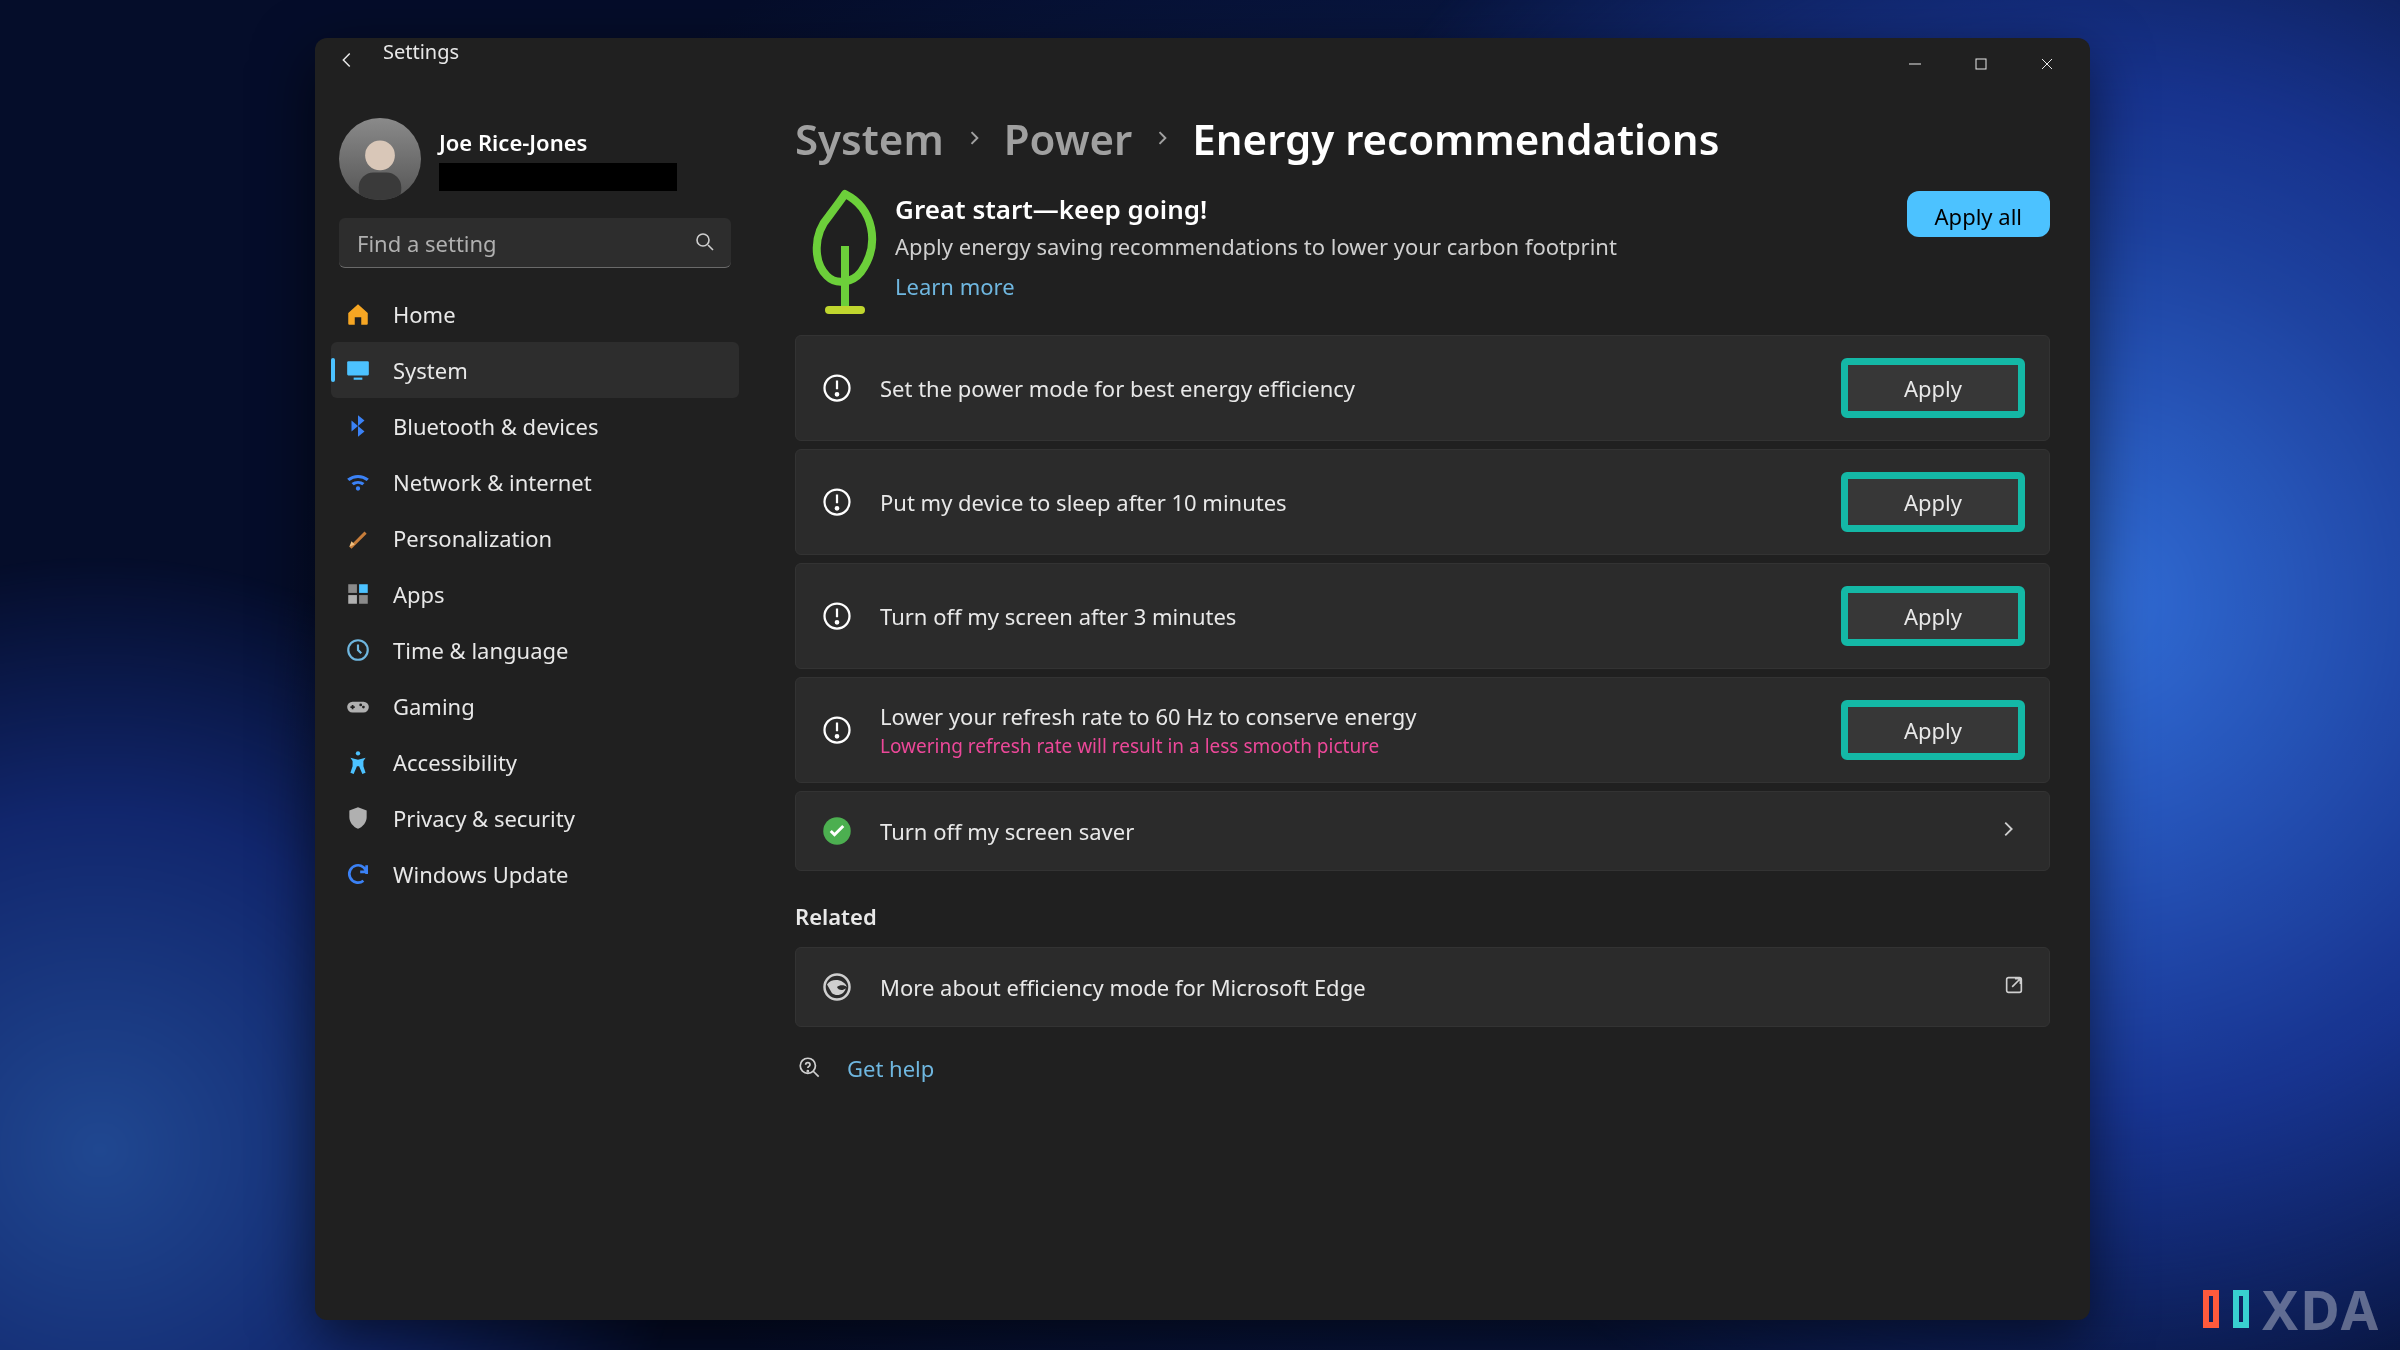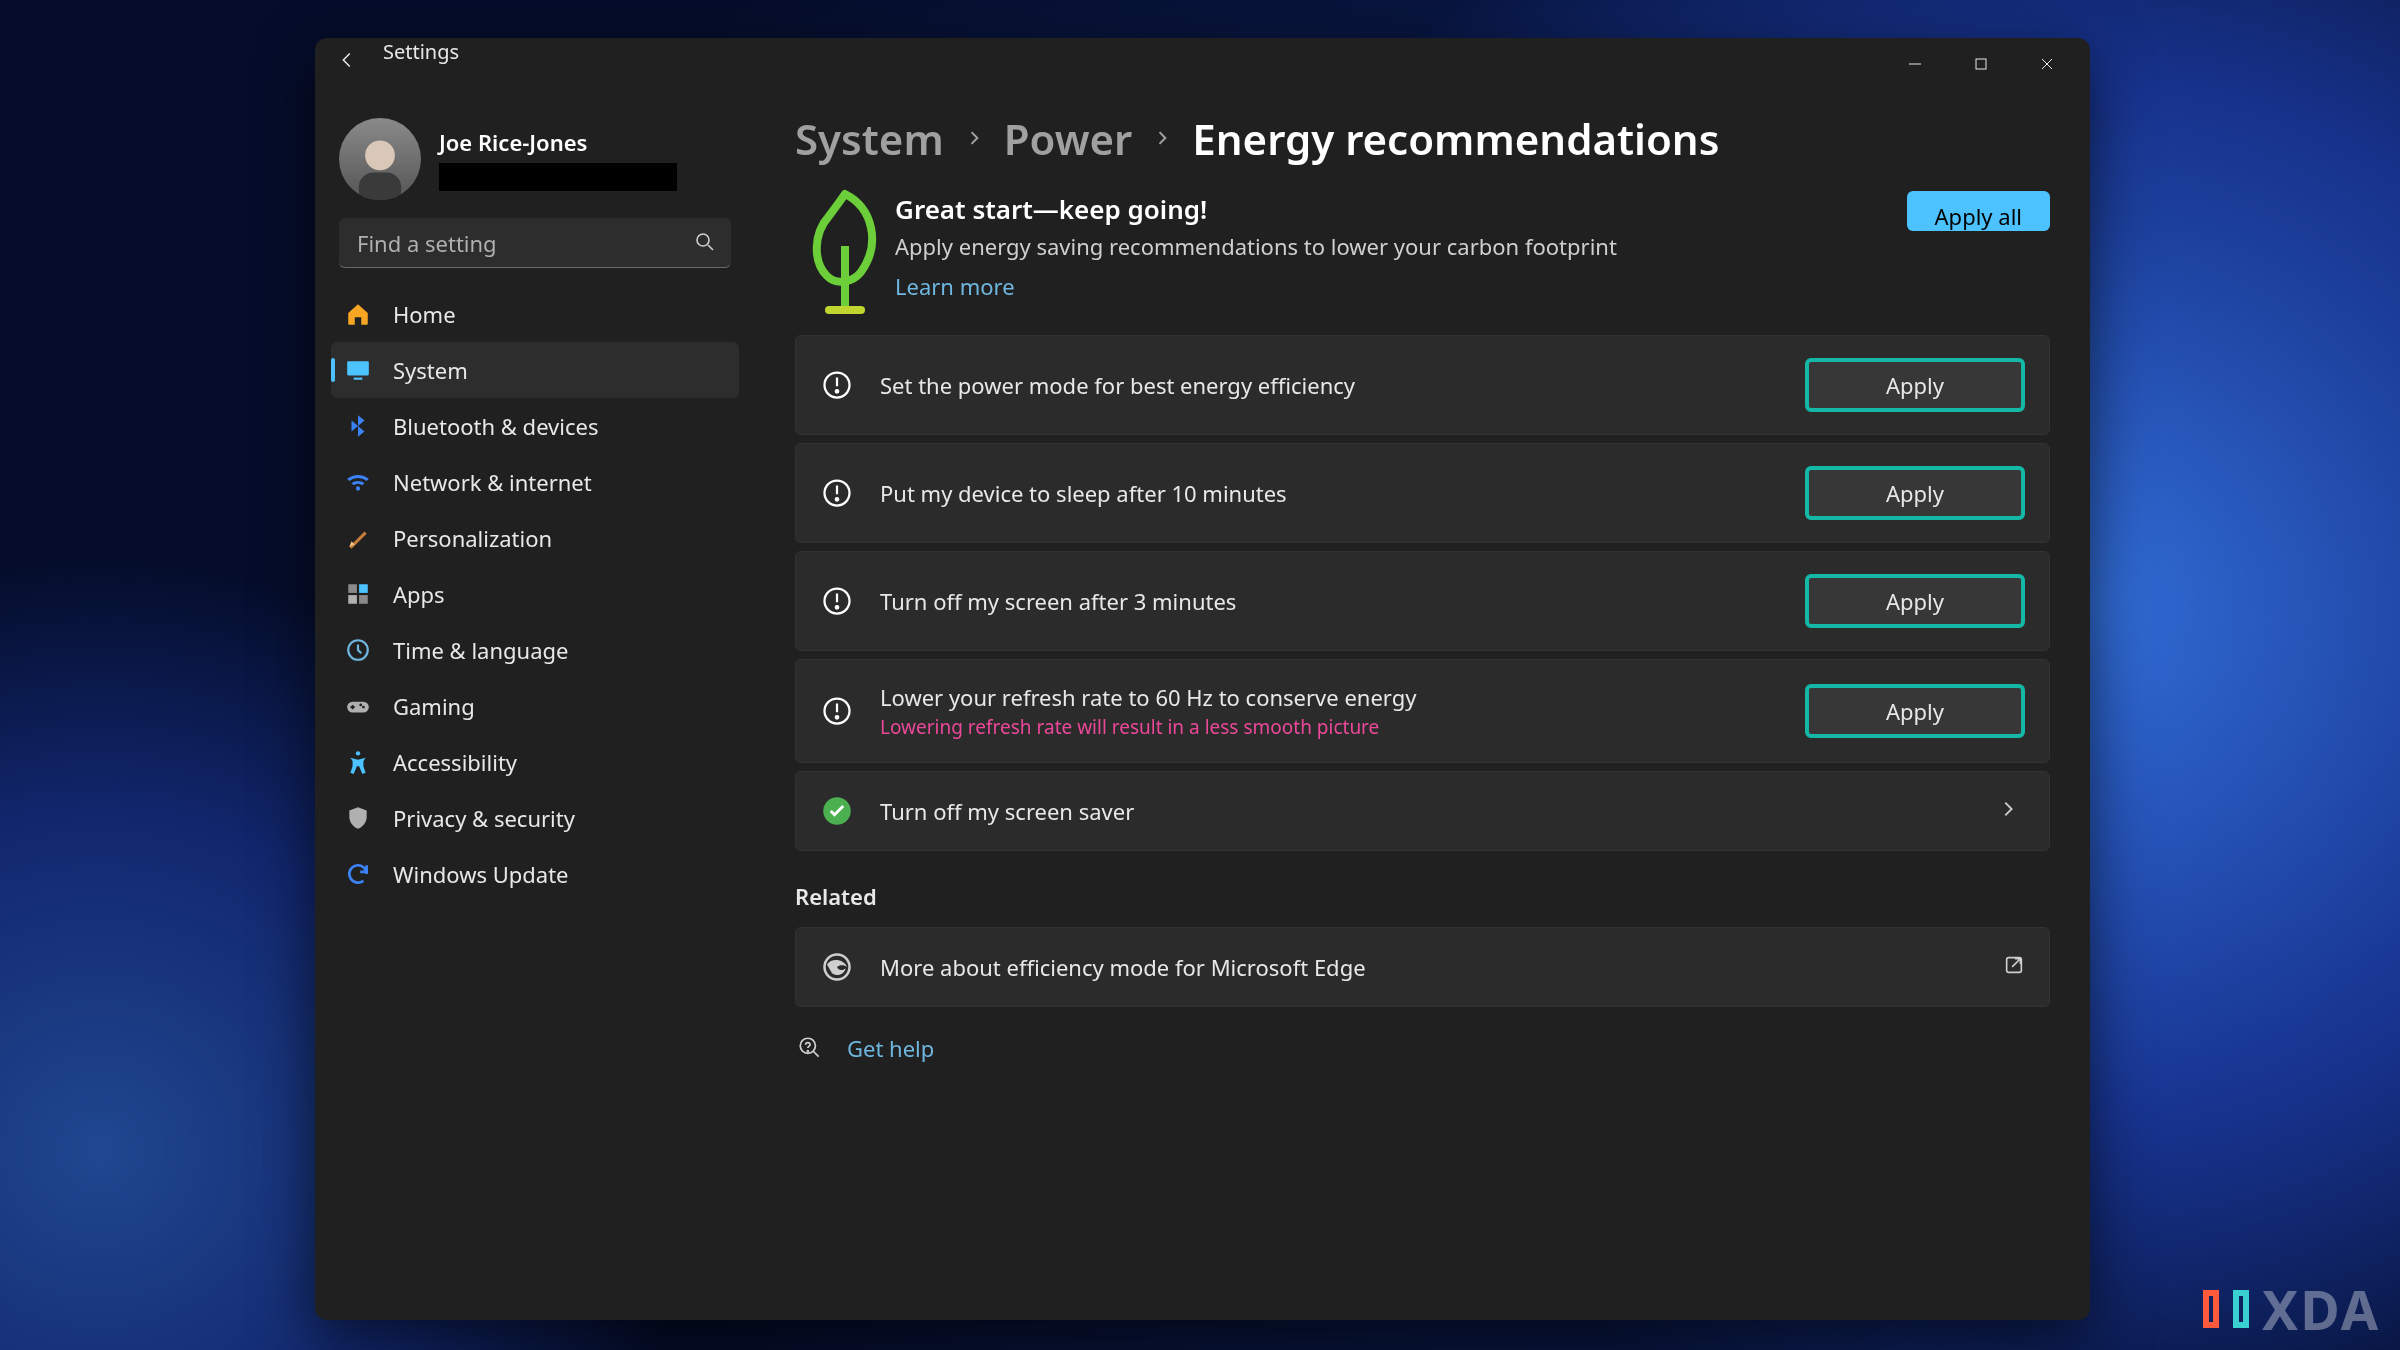--- a/index.html
+++ b/index.html
@@ -71,36 +71,36 @@
   .crumb-current { color:#fff; }
 
   .hero { display:flex; align-items:flex-start; padding:4px 0 24px 0; }
   .leaf-badge { width:100px; height:120px; display:flex; align-items:center; justify-content:center; }
   .hero-text { flex:1; }
   .hero-title { font-size:26px; font-weight:600; margin-bottom:4px; }
   .hero-sub { font-size:22px; color:#cfcfcf; margin-bottom:10px; }
   .learn-more { color:#6fb7e0; font-size:22px; }
   .apply-all-btn {
     background:#4cc2ff; color:#000; font-size:22px; font-weight:400;
-    padding:10px 28px; border:none; border-radius:6px; height:40px;
+    padding:10px 28px; border:none; border-radius:12px; height:46px;
   }
 
   .cards { display:flex; flex-direction:column; gap:8px; }
   .card {
     background:#2b2b2b; border:1px solid #333; border-radius:6px;
     display:flex; align-items:center; padding:22px 24px; gap:26px;
   }
   .card-icon { width:34px; height:34px; display:flex; align-items:center; justify-content:center; color:#fff; flex-shrink:0; }
   .card-icon.done { color:#fff; }
   .card-body { flex:1; }
   .card-title { font-size:22px; color:#e8e8e8; }
   .card-sub { font-size:19px; color:#ec4899; margin-top:2px; }
   .apply-btn {
-    background:#373737; color:#e8e8e8; border:4px solid #14b8a6; border-radius:6px;
-    font-size:22px; padding:8px 0; width:220px; text-align:center;
+    background:#373737; color:#e8e8e8; border:7px solid #14b8a6; border-radius:6px;
+    font-size:22px; padding:8px 0; width:184px; text-align:center;
   }
   .chev { color:#cfcfcf; padding:0 6px; }
 
   .related-h { font-size:22px; font-weight:600; margin:30px 0 16px 0; color:#e8e8e8; }
   .extlink { color:#cfcfcf; }
 
   .help-row { display:flex; align-items:center; gap:24px; margin-top:26px; padding-left:2px; }
   .help-icon { width:26px; height:26px; color:#cfcfcf; }
   .help-link { color:#6fb7e0; font-size:22px; }
 

